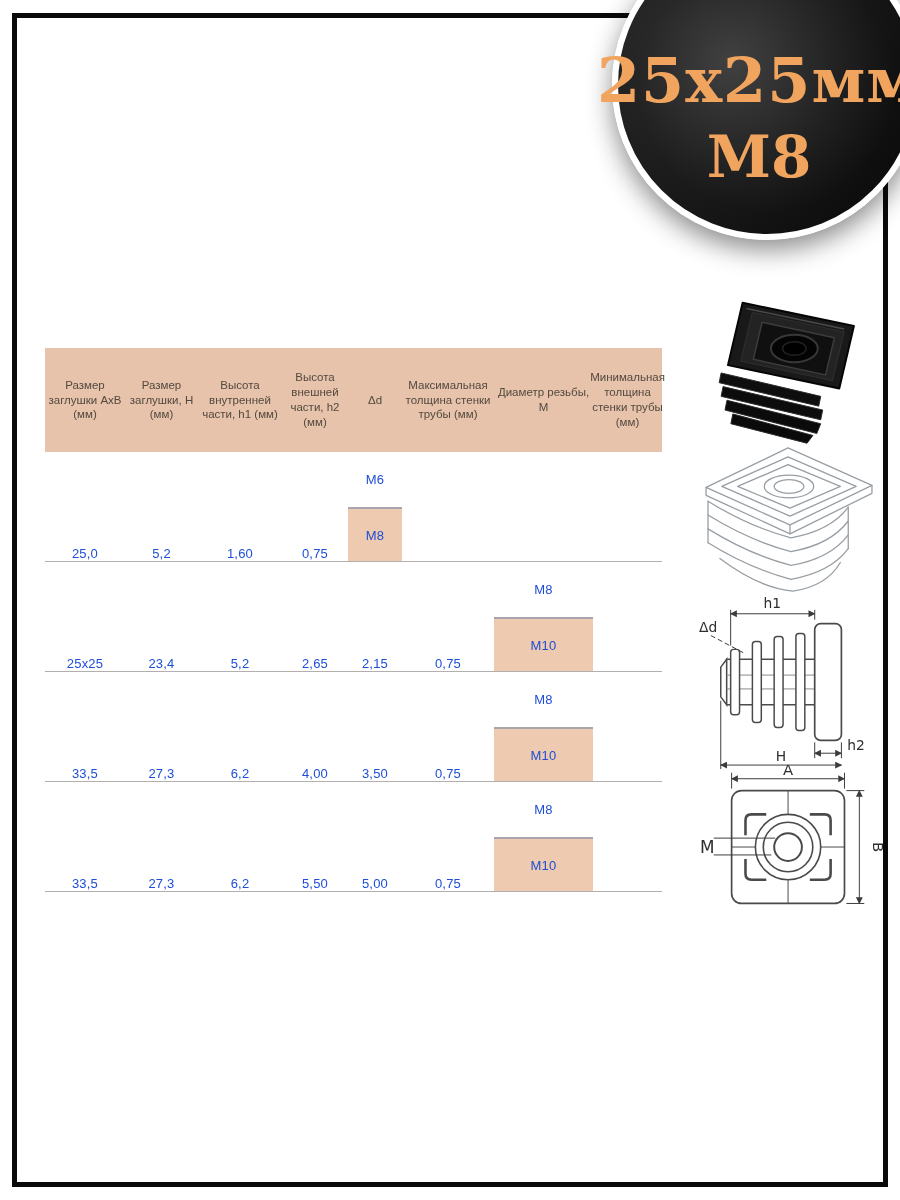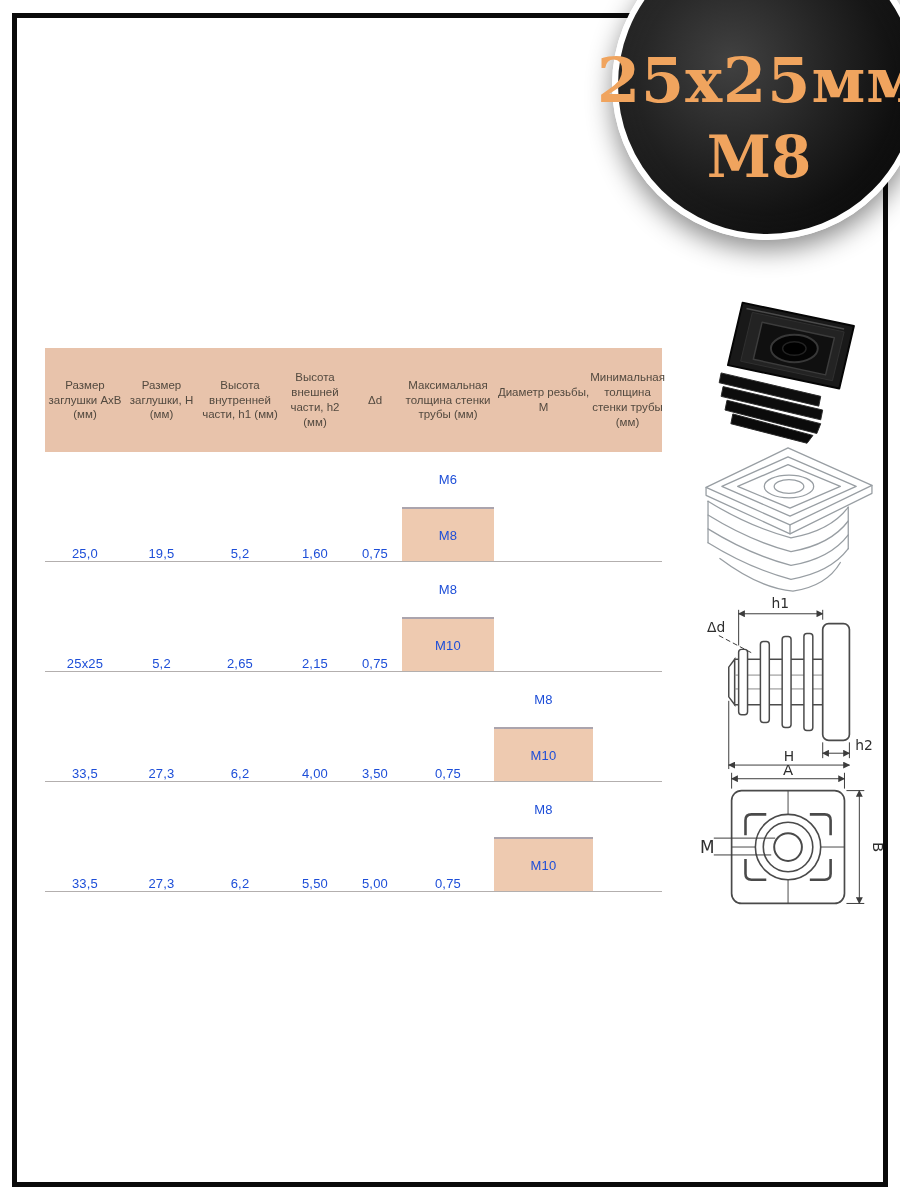--- a/index.html
+++ b/index.html
@@ -74,32 +74,32 @@
     <div class="th">Высота внутренней части, h1 (мм)</div>
     <div class="th">Высота внешней части, h2 (мм)</div>
     <div class="th">Δd</div>
     <div class="th">Максимальная толщина стенки трубы (мм)</div>
     <div class="th">Диаметр резьбы, М</div>
     <div class="th">Минимальная толщина стенки трубы (мм)</div>
   </div>
 
   <div class="trow">
     <div class="td">25,0</div>
-    <div class="td">19,5</div>
     <div class="td">5,2</div>
     <div class="td">1,60</div>
     <div class="td">0,75</div>
     <div class="td threads">
       <div class="thread-a">М6</div>
       <div class="thread-b">М8</div>
     </div>
   </div>
 
   <div class="trow">
     <div class="td">25x25</div>
+    <div class="td">23,4</div>
     <div class="td">5,2</div>
     <div class="td">2,65</div>
     <div class="td">2,15</div>
     <div class="td">0,75</div>
     <div class="td threads">
       <div class="thread-a">М8</div>
       <div class="thread-b">М10</div>
     </div>
   </div>
 
@@ -163,21 +163,21 @@
       <path d="M18,74 Q60,100 102,111 Q142,104 160,80"></path>
       <path d="M18,88 Q60,114 102,125 Q142,118 160,94"></path>
       <path d="M18,102 Q60,128 102,139 Q142,132 160,108"></path>
       <path d="M18,60 L18,102"></path>
       <path d="M160,66 L160,108"></path>
       <path d="M30,118 Q70,148 104,151 Q138,146 152,122"></path>
     </g>
   </svg>
 </div>
 
-<div class="fig" style="left:697px;top:594px;margin-left:8px;">
+<div class="fig" style="left:697px;top:594px;">
   <svg width="183" height="178" viewBox="0 0 185 180">
     <defs>
       <marker id="arr-s" viewBox="0 0 10 10" refX="9" refY="5" markerWidth="7" markerHeight="7" orient="auto-start-reverse">
         <path d="M0,0 L10,5 L0,10 Z" fill="#3c3c3c"></path>
       </marker>
     </defs>
     <g fill="#ffffff" stroke="#4a4a4a" stroke-width="1.5">
       <path d="M30,66 L24,74 L24,104 L30,112 Z"></path>
       <rect x="30" y="66" width="89" height="46"></rect>
       <line x1="30" y1="82" x2="119" y2="82" stroke="#8a8a8a" stroke-width="1"></line>

